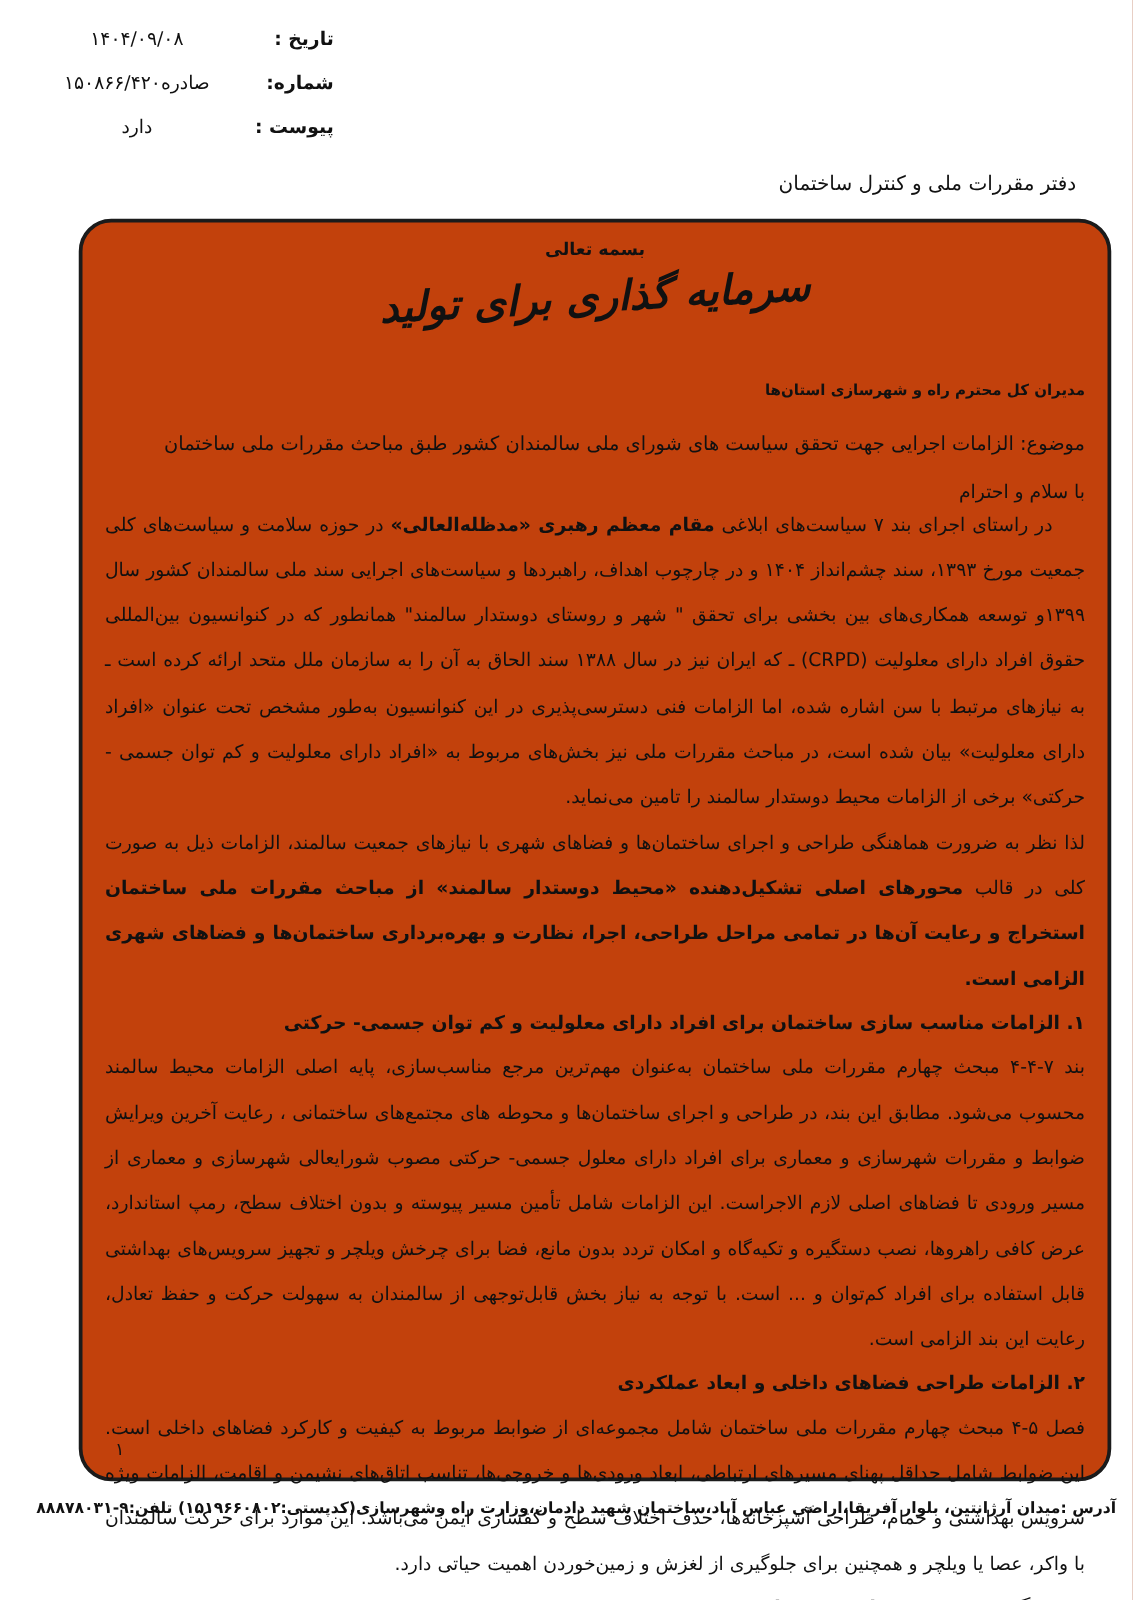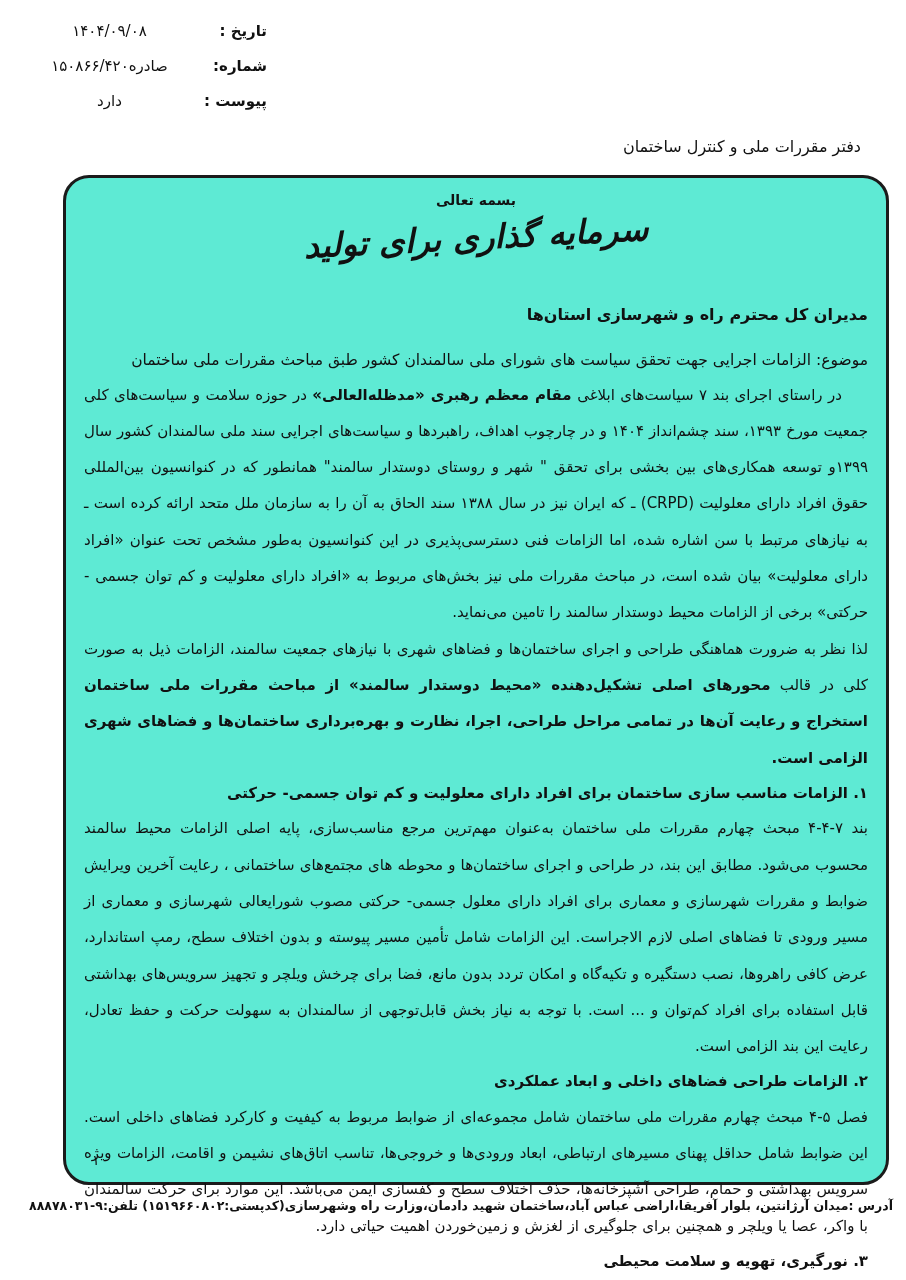--- a/index.html
+++ b/index.html
@@ -15,29 +15,29 @@
   .ministry{font-size:21px;font-weight:bold;margin-top:8px;}
   .meta{position:absolute;top:22px;left:22px;width:245px;font-size:15px;direction:rtl;}
   .meta-row{display:flex;align-items:baseline;margin-bottom:17px;}
   .meta-label{font-weight:bold;width:70px;flex:0 0 auto;}
   .meta-value{flex:1;text-align:center;}
   .office-line{position:absolute;top:137px;right:45px;font-size:16px;font-weight:normal;}
   
   .letter-box{
     position:absolute;top:175px;left:63px;width:826px;height:1010px;
     border:3px solid #1b1b1b;border-radius:26px;box-sizing:border-box;
-    padding:10px 18px 0 18px;background:#5eead4;
+    padding:10px 18px 0 18px;background:#c2410c;
   }
   .besmele{text-align:center;font-size:14px;font-weight:bold;margin-top:4px;}
   .slogan{
     text-align:center;font-size:33px;margin-top:10px;
     font-family:"DejaVu Serif","Liberation Serif",serif;
     font-style:italic;font-weight:bold;transform:rotate(-3deg);
   }
-  .recipient{font-weight:bold;font-size:16px;margin-top:48px;}
+  .recipient{font-weight:bold;font-size:12px;margin-top:48px;}
   .subject{font-size:15.5px;margin-top:20px;line-height:2.1;}
   .salutation{font-size:15px;margin-top:12px;}
   .para{font-size:15px;line-height:2.42;text-align:justify;margin:0;}
   .para.indent{text-indent:26px;}
   .para b{font-weight:bold;}
   .sec-head{font-size:15px;font-weight:bold;line-height:2.3;margin:0;}
   .page-num{position:absolute;bottom:14px;left:26px;font-size:14px;}
   
   .footer{
     position:absolute;top:1192px;left:16px;right:0;text-align:center;
@@ -66,20 +66,21 @@
 
 
   <div class="office-line">دفتر مقررات ملی و کنترل ساختمان</div>
 
   <div class="letter-box">
     <div class="besmele">بسمه تعالی</div>
     <div class="slogan">سرمایه گذاری برای تولید</div>
 
     <div class="recipient">مدیران کل محترم راه و شهرسازی استان‌ها</div>
     <div class="subject">موضوع: الزامات اجرایی جهت تحقق سیاست های شورای ملی سالمندان کشور طبق مباحث مقررات ملی ساختمان</div>
+    <div class="salutation">با سلام و احترام</div>
 
     <p class="para indent"><span>در راستای اجرای بند ۷ سیاست‌های ابلاغی </span><b>مقام معظم رهبری «مدظله‌العالی»</b><span> در حوزه سلامت و سیاست‌های کلی جمعیت مورخ ۱۳۹۳، سند چشم‌انداز ۱۴۰۴ و در چارچوب اهداف، راهبردها و سیاست‌های اجرایی سند ملی سالمندان کشور سال ۱۳۹۹و توسعه همکاری‌های بین بخشی برای تحقق " شهر و روستای دوستدار سالمند"  همانطور که در کنوانسیون بین‌المللی حقوق افراد دارای معلولیت (CRPD) ـ که ایران نیز در سال ۱۳۸۸ سند الحاق به آن را به سازمان ملل متحد ارائه کرده است ـ به نیازهای مرتبط با سن اشاره شده، اما الزامات فنی دسترسی‌پذیری در این کنوانسیون به‌طور مشخص تحت عنوان «افراد دارای معلولیت» بیان شده است، در مباحث مقررات ملی نیز بخش‌های مربوط به «افراد دارای معلولیت و کم توان جسمی - حرکتی» برخی از الزامات محیط دوستدار سالمند را تامین می‌نماید.</span></p>
 
     <p class="para"><span>لذا نظر به ضرورت هماهنگی طراحی و اجرای ساختمان‌ها و فضاهای شهری با نیازهای جمعیت سالمند، الزامات ذیل به صورت کلی در قالب </span><b>محورهای اصلی تشکیل‌دهنده «محیط دوستدار سالمند» از مباحث مقررات ملی ساختمان استخراج و رعایت آن‌ها در تمامی مراحل طراحی، اجرا، نظارت و بهره‌برداری ساختمان‌ها و فضاهای شهری الزامی است.</b></p>
 
     <p class="sec-head">۱. الزامات مناسب سازی ساختمان برای افراد دارای معلولیت و کم توان جسمی- حرکتی</p>
     <p class="para">بند ۷-۴-۴ مبحث چهارم مقررات ملی ساختمان به‌عنوان مهم‌ترین مرجع مناسب‌سازی، پایه اصلی الزامات محیط سالمند محسوب می‌شود. مطابق این بند، در طراحی و اجرای ساختمان‌ها و محوطه های مجتمع‌های ساختمانی ، رعایت آخرین ویرایش ضوابط و مقررات شهرسازی و معماری برای افراد دارای معلول جسمی- حرکتی مصوب شورایعالی شهرسازی و معماری از مسیر ورودی تا فضاهای اصلی لازم الاجراست. این الزامات شامل تأمین مسیر پیوسته و بدون اختلاف سطح، رمپ استاندارد، عرض کافی راهروها، نصب دستگیره و تکیه‌گاه و امکان تردد بدون مانع، فضا برای چرخش ویلچر و تجهیز سرویس‌های بهداشتی قابل استفاده برای افراد کم‌توان و ... است. با توجه به نیاز بخش قابل‌توجهی از سالمندان به سهولت حرکت و حفظ تعادل، رعایت این بند الزامی است.</p>
 
     <p class="sec-head">۲. الزامات طراحی فضاهای داخلی و ابعاد عملکردی</p>
     <p class="para">فصل ۵-۴ مبحث چهارم مقررات ملی ساختمان شامل مجموعه‌ای از ضوابط مربوط به کیفیت و کارکرد فضاهای داخلی است. این ضوابط شامل حداقل پهنای مسیرهای ارتباطی، ابعاد ورودی‌ها و خروجی‌ها، تناسب اتاق‌های نشیمن و اقامت، الزامات ویژه سرویس بهداشتی و حمام، طراحی آشپزخانه‌ها، حذف اختلاف سطح و کفسازی ایمن می‌باشد. این موارد برای حرکت سالمندان با واکر، عصا یا ویلچر و همچنین برای جلوگیری از لغزش و زمین‌خوردن اهمیت حیاتی دارد.</p>

